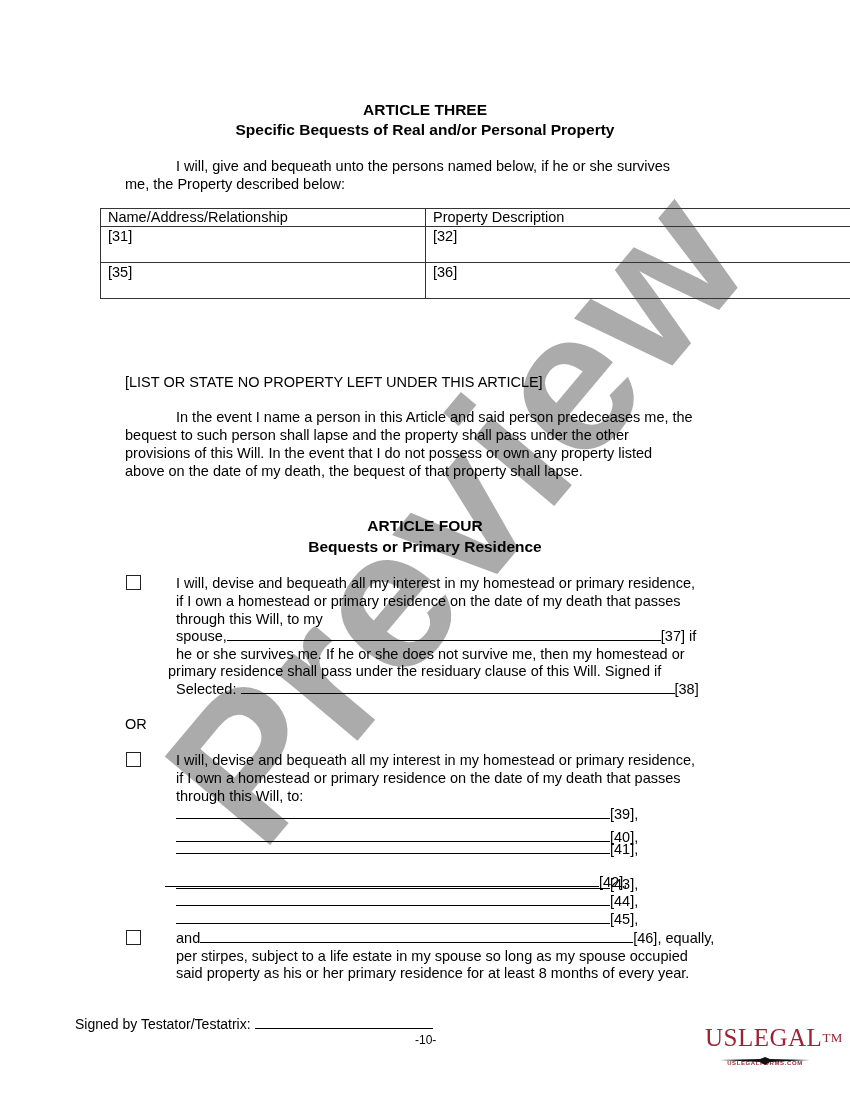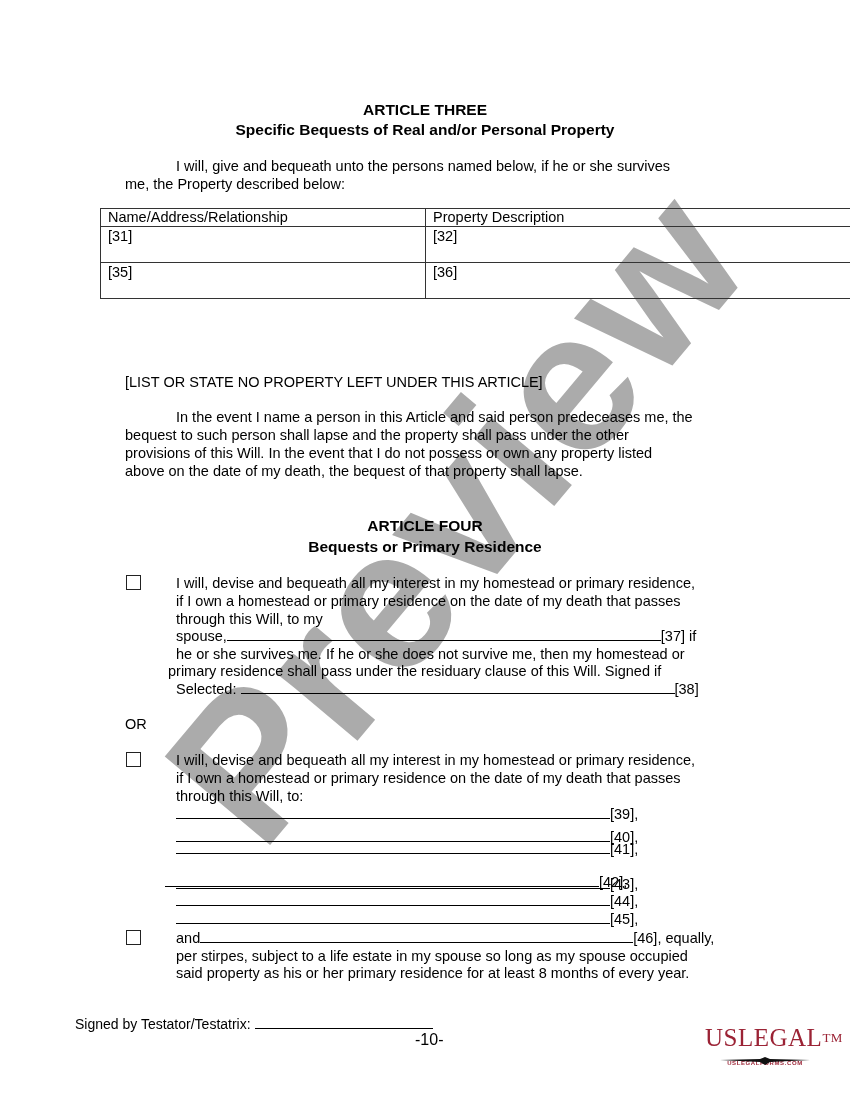--- a/index.html
+++ b/index.html
@@ -110,21 +110,21 @@
 <div class="checkbox" style="left:126px; top:930px;"></div>
 <div class="line" style="left:176px; top:929px;">
   <span>and</span><span class="blank" style="width:433px;"></span><b>[46]</b><span>, equally,</span>
 </div>
 <div class="line" style="left:176px; top:947px;">per stirpes, subject to a life estate in my spouse so long as my spouse occupied</div>
 <div class="line" style="left:176px; top:964px;">said property as his or her primary residence for at least 8 months of every year.</div>
 
 <div class="line" style="left:75px; top:1015px; font-size:14px;">
   <span>Signed by Testator/Testatrix:</span> <span class="blank" style="width:178px;"></span>
 </div>
-<div class="line" style="left:415px; top:1031px; font-size:16px;">-10-</div>
+<div class="line" style="left:415px; top:1031px; font-size:12px;">-10-</div>
 
 <div class="logo">
   <div class="logo-main"><span>USLEGAL</span><span class="logo-tm">TM</span></div>
   <div class="logo-wing">
     <svg width="100" height="8" viewBox="0 0 100 8">
       <path d="M5 3 L45 2 L50 0 L55 2 L95 3 L55 5 L50 8 L45 5 Z" fill="#111"></path>
     </svg>
   </div>
   <div class="logo-sub">USLEGALFORMS.COM</div>
 </div>

